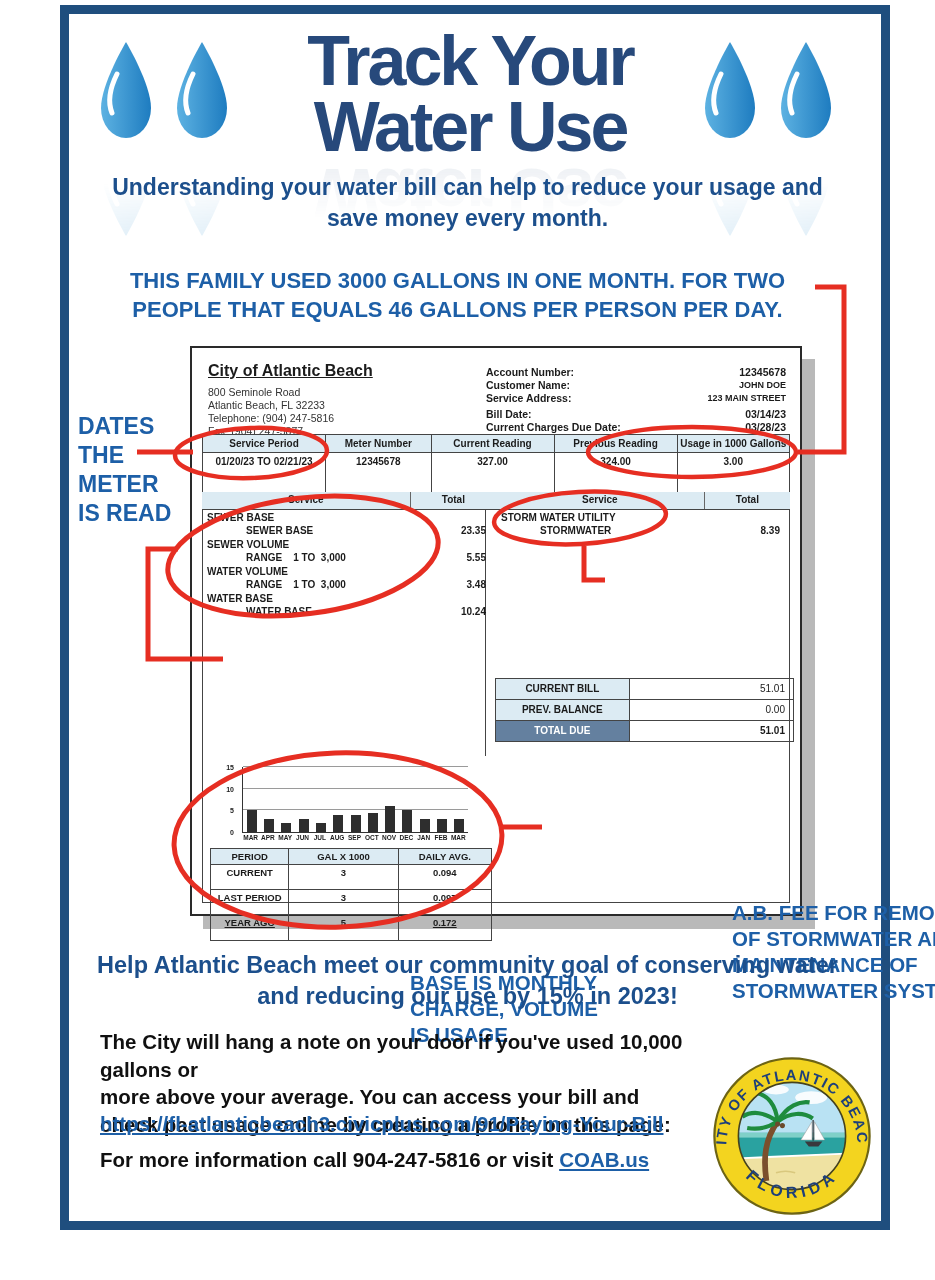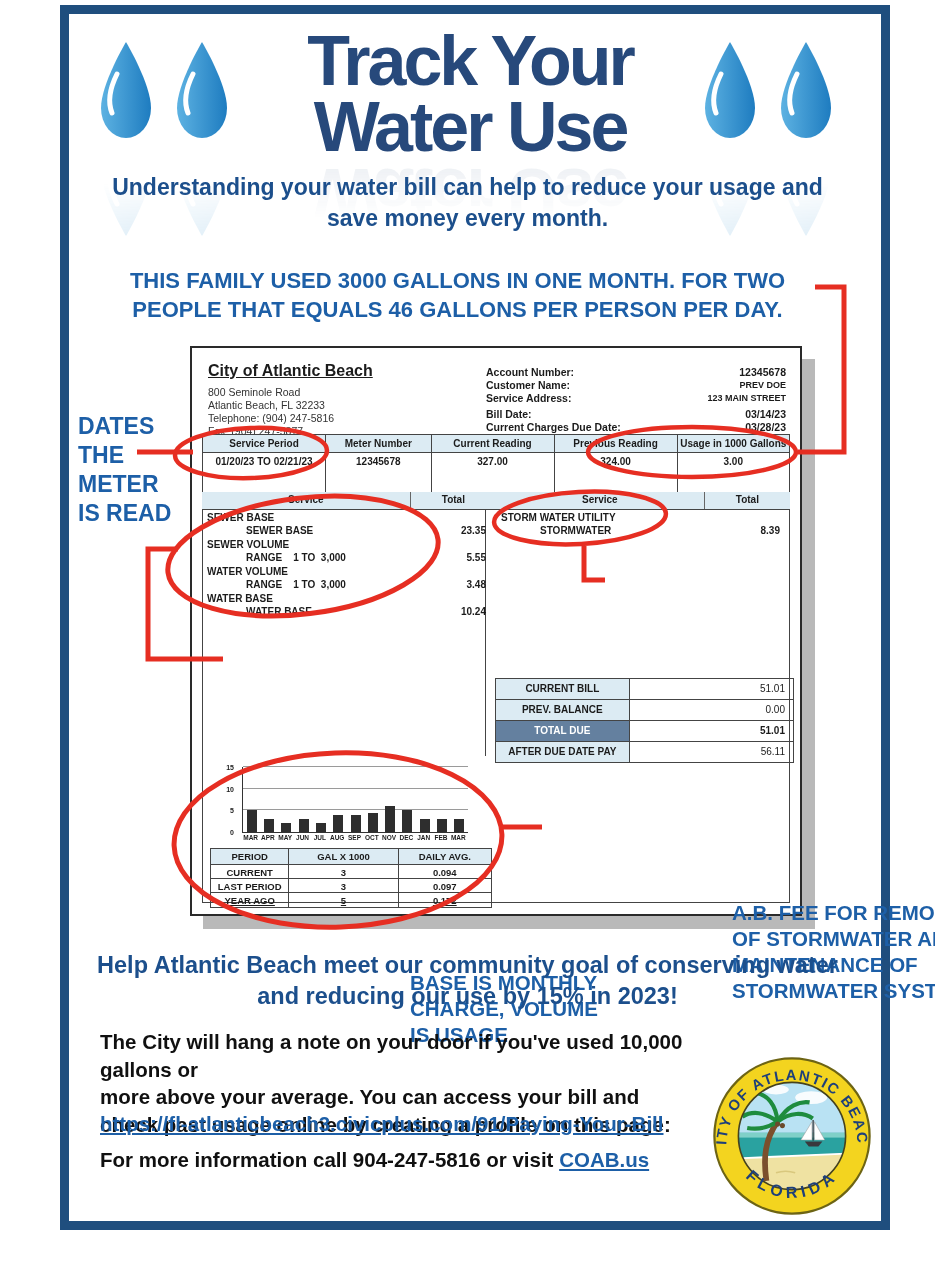--- a/index.html
+++ b/index.html
@@ -87,21 +87,21 @@
   .months{position:absolute;left:50px;top:486px;width:225px;height:10px;}
   .mlabel{position:absolute;transform:translateX(-50%);font-size:6.5px;font-weight:700;white-space:nowrap;}
 
   .usage-table{position:absolute;left:18px;top:500px;width:282px;border:1px solid #444;
                box-sizing:border-box;}
   .u-row{display:flex;}
   .ucell{box-sizing:border-box;border-right:1px solid #444;border-bottom:1px solid #444;
          text-align:center;font-size:9.5px;font-weight:700;padding-top:2px;}
   .ucell:last-child{border-right:none;}
   .u-head .ucell{background:#dcebf3;height:16px;}
-  .u-data .ucell{height:14px;}
+  .u-data .ucell{height:25px;}
   .u-row:last-child .ucell{border-bottom:none;text-decoration:underline;}
 
   
   .blue-note{position:absolute;color:#1d5fa7;font-weight:700;}
   .note-dates{left:78px;top:412px;width:100px;font-size:23px;line-height:29px;}
   .note-base{left:218px;top:622px;width:195px;font-size:20.5px;line-height:26px;}
   .note-abfee{left:540px;top:552px;width:245px;font-size:20.5px;line-height:26px;}
   .note-wateruse{left:545px;top:787px;width:220px;font-size:21.5px;line-height:27px;}
 
   .overlay{position:absolute;left:0;top:0;width:935px;height:1280px;pointer-events:none;}
@@ -201,21 +201,21 @@
           <div class="line">Fax: (904) 247-5877</div>
         </div>
     </div>
     <div class="acct">
         <div class="acct-row">
           <span class="acct-label">Account Number:</span>
           <span class="acct-value">12345678</span>
         </div>
         <div class="acct-row">
           <span class="acct-label">Customer Name:</span>
-          <span class="acct-value">PREV DOE</span>
+          <span class="acct-value">JOHN DOE</span>
         </div>
         <div class="acct-row">
           <span class="acct-label">Service Address:</span>
           <span class="acct-value">123 MAIN STREET</span>
         </div>
         <div class="acct-row">
           <span class="acct-label">Bill Date:</span>
           <span class="acct-value">03/14/23</span>
         </div>
         <div class="acct-row">
@@ -306,24 +306,20 @@
           <div class="t-label">CURRENT BILL</div>
           <div class="t-value">51.01</div>
         </div>
         <div class="t-row">
           <div class="t-label">PREV. BALANCE</div>
           <div class="t-value">0.00</div>
         </div>
         <div class="t-row hl">
           <div class="t-label">TOTAL DUE</div>
           <div class="t-value">51.01</div>
-        </div>
-        <div class="t-row">
-          <div class="t-label">AFTER DUE DATE PAY</div>
-          <div class="t-value">56.11</div>
         </div>
       </div>
 
     <div class="yaxis">
         <div class="ytick" style="bottom: calc(0% - 4px);">0</div>
         <div class="ytick" style="bottom: calc(33.3333% - 4px);">5</div>
         <div class="ytick" style="bottom: calc(66.6667% - 4px);">10</div>
         <div class="ytick" style="bottom: calc(100% - 4px);">15</div>
       </div>
     <div class="chart">

